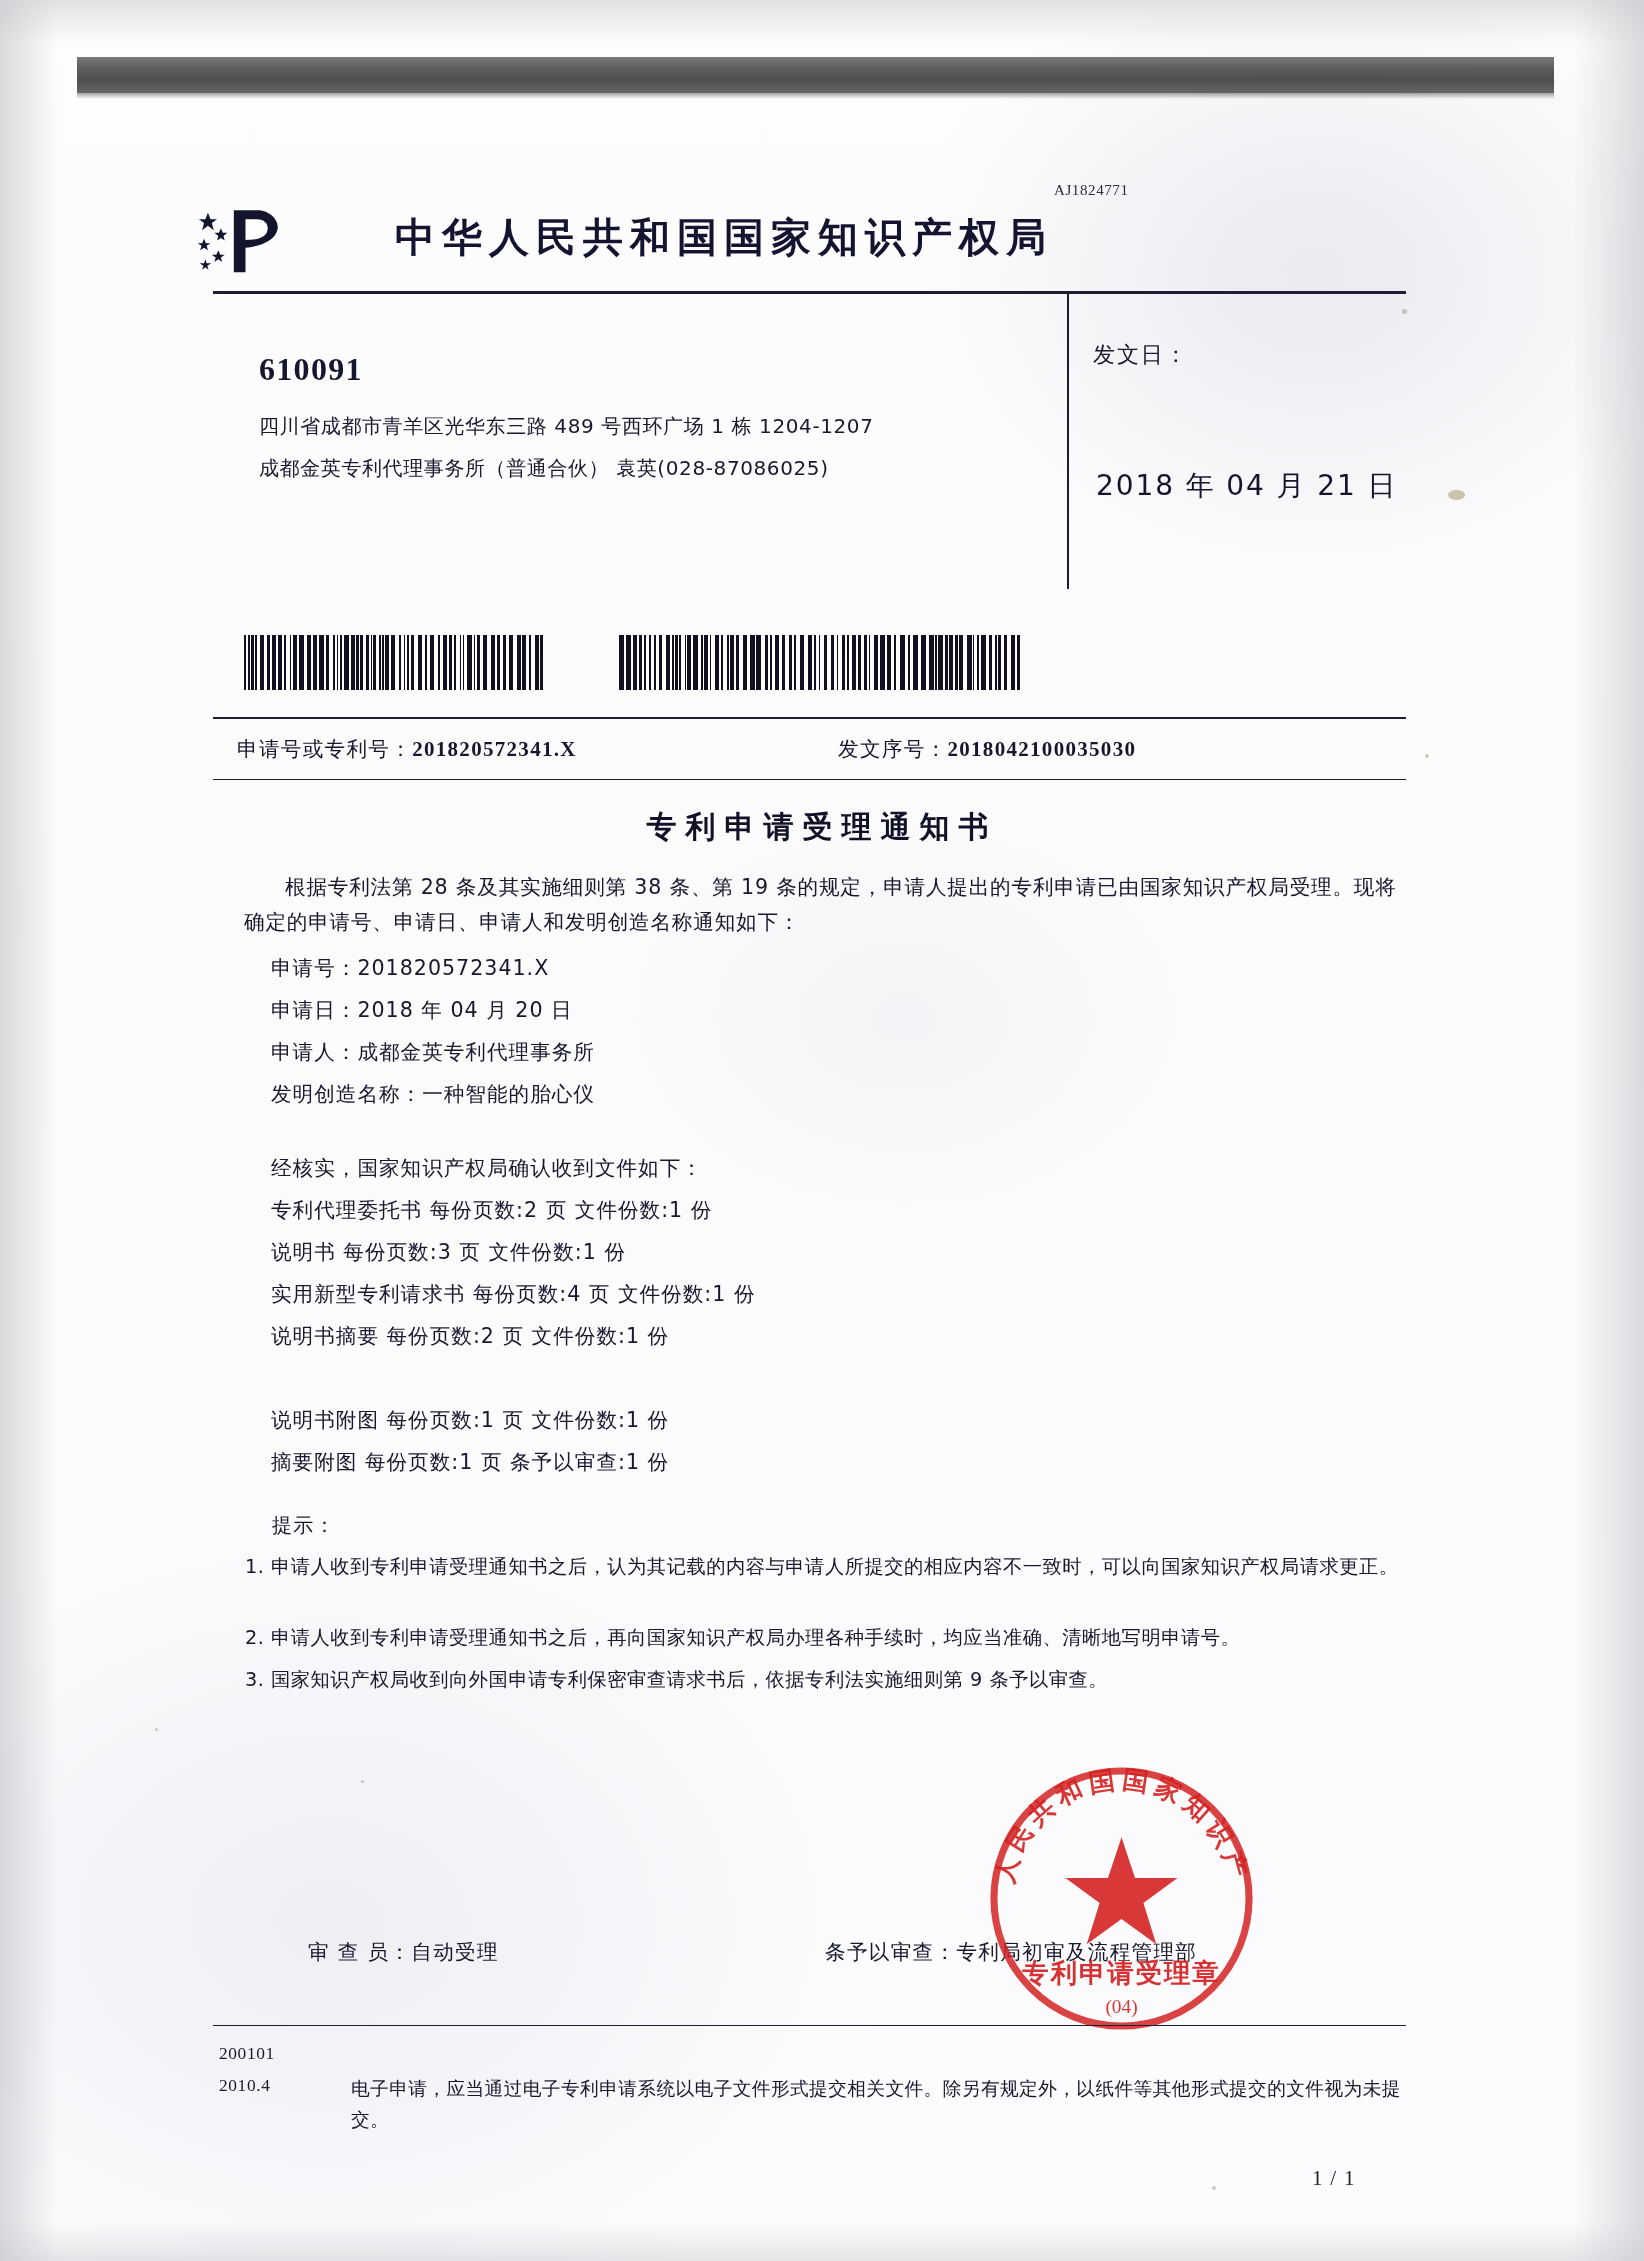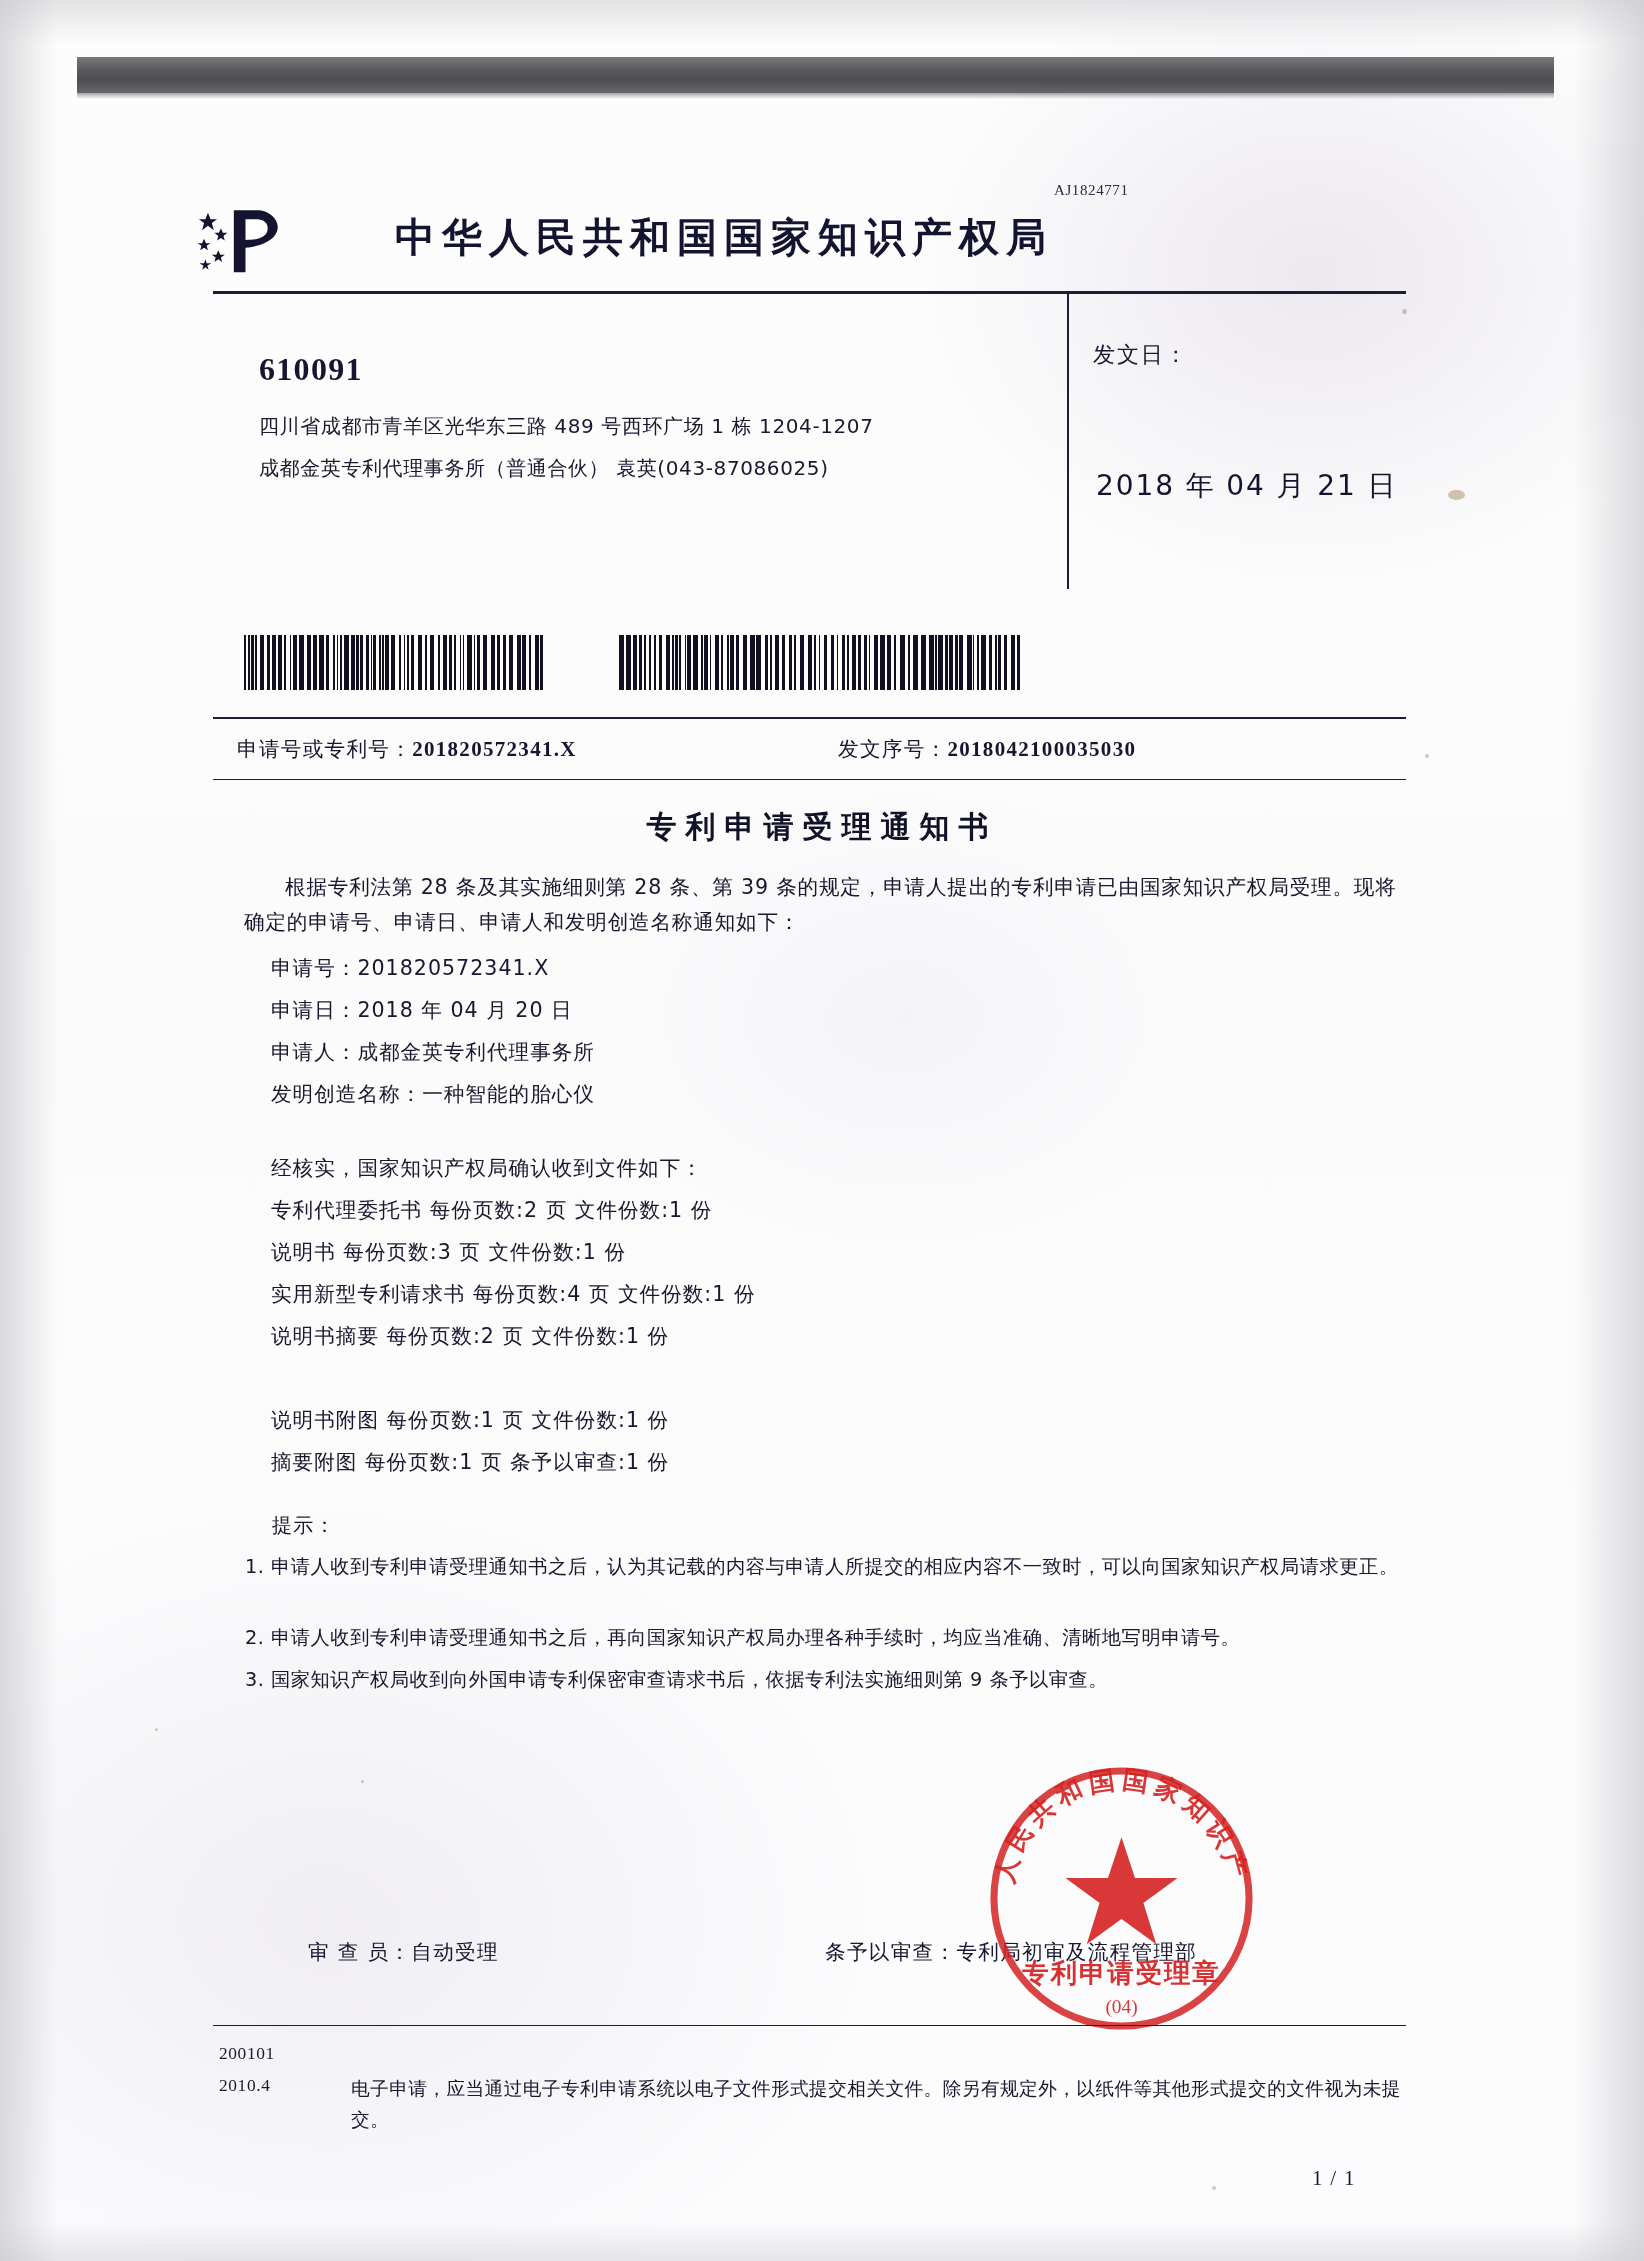--- a/index.html
+++ b/index.html
@@ -334,21 +334,21 @@
     </svg>
   </div>
 
   <div class="org-title">中华人民共和国国家知识产权局</div>
 
   <div class="rule-top"></div>
   <div class="vline-right"></div>
 
   <div class="postcode">610091</div>
   <div class="addr1">四川省成都市青羊区光华东三路 489 号西环广场 1 栋 1204-1207</div>
-  <div class="addr2">成都金英专利代理事务所（普通合伙）  袁英(043-87086025)</div>
+  <div class="addr2">成都金英专利代理事务所（普通合伙）  袁英(028-87086025)</div>
 
   <div class="issue-label">发文日：</div>
   <div class="issue-date">2018 年 04 月 21 日</div>
 
   <div class="barcode" id="barcode-left">
       <i style="width:1.9px"></i>
       <i style="width:2.6px;background:transparent"></i>
       <i style="width:1.3px"></i>
       <i style="width:1.3px;background:transparent"></i>
       <i style="width:2.6px"></i>
@@ -609,21 +609,21 @@
     <span>申请号或专利号：</span><b>201820572341.X</b>
   </div>
   <div class="serial-line">
     <span>发文序号：</span><b>2018042100035030</b>
   </div>
 
   <div class="rule-sub"></div>
 
   <div class="doc-title">专利申请受理通知书</div>
 
-  <div class="para" id="intro-para">根据专利法第 28 条及其实施细则第 28 条、第 39 条的规定，申请人提出的专利申请已由国家知识产权局受理。现将确定的申请号、申请日、申请人和发明创造名称通知如下：</div>
+  <div class="para" id="intro-para">根据专利法第 28 条及其实施细则第 38 条、第 19 条的规定，申请人提出的专利申请已由国家知识产权局受理。现将确定的申请号、申请日、申请人和发明创造名称通知如下：</div>
 
   <div class="kv" style="top:954px">
     <span>申请号：</span><span>201820572341.X</span>
   </div>
   <div class="kv" style="top:996px">
     <span>申请日：</span><span>2018 年 04 月 20 日</span>
   </div>
   <div class="kv" style="top:1038px">
     <span>申请人：</span><span>成都金英专利代理事务所</span>
   </div>

